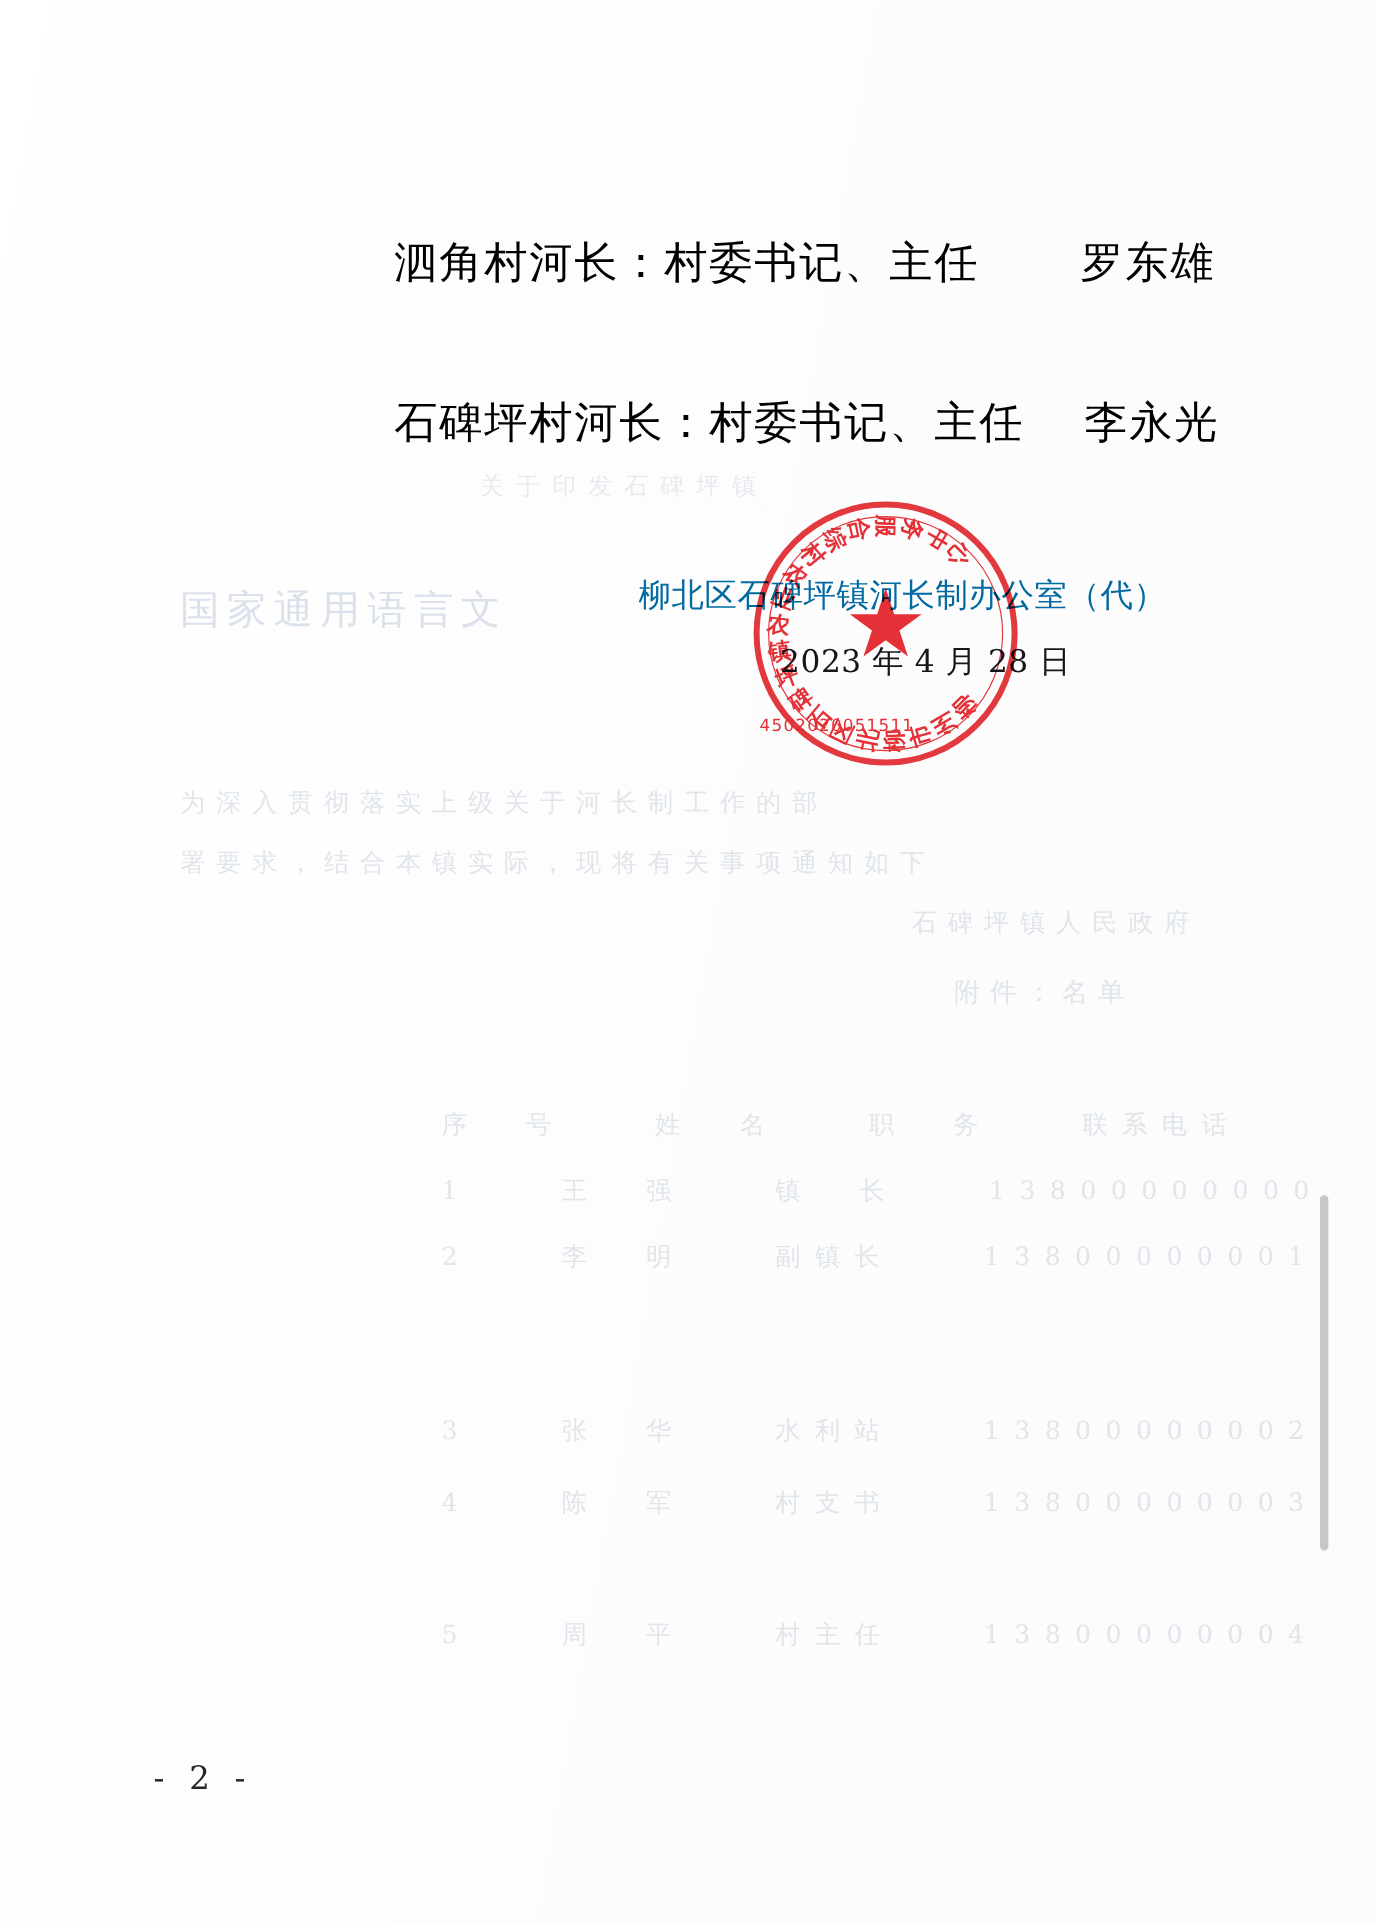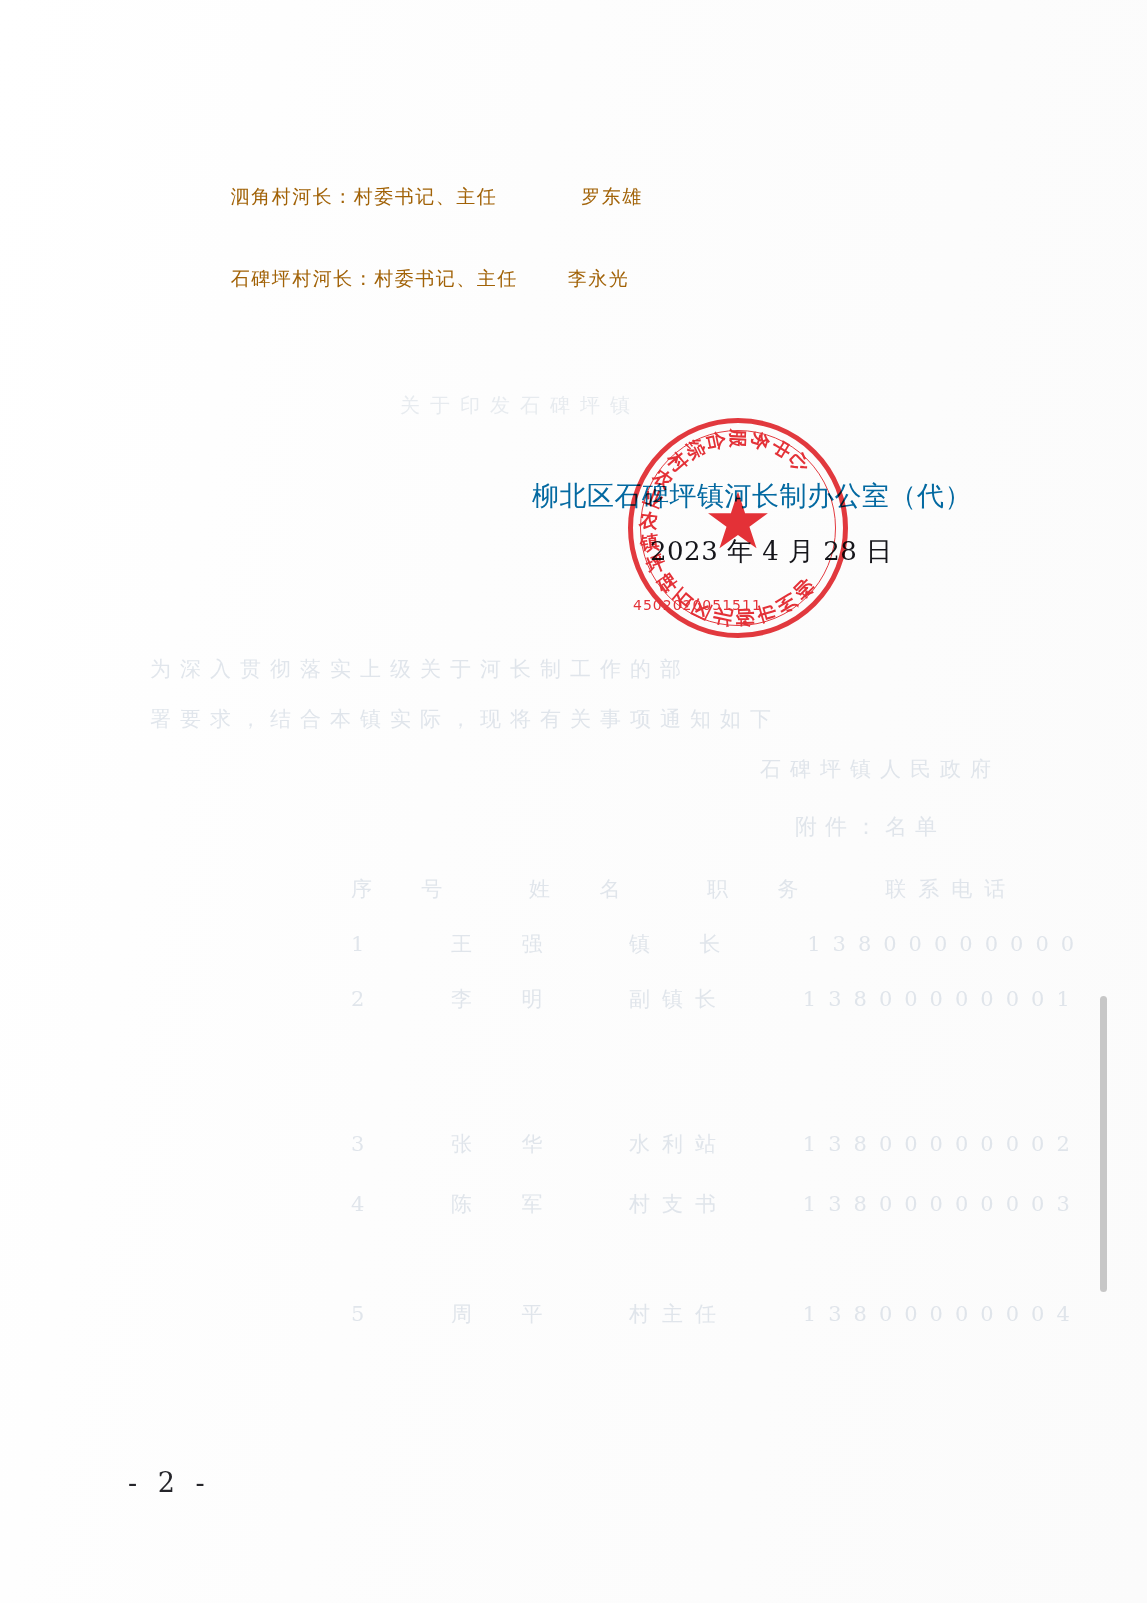--- a/index.html
+++ b/index.html
@@ -25,23 +25,23 @@
       linear-gradient(100deg, #ffffff 0%, #fdfdfd 40%, #fbfbfb 100%);
     pointer-events: none;
   }
   .body-block {
     position: absolute;
     left: 190px;
     top: 168px;
     width: 740px;
   }
   .line {
-    font-family: Liberation Sans, sans-serif;
-    font-size: 19px;
-    color: #a16207;
+    font-family: Liberation Mono, monospace;
+    font-size: 36px;
+    color: #000000;
     letter-spacing: 1.5px;
     line-height: 1.0;
     margin-bottom: 25px;
     white-space: pre;
   }
   .line .name {
     padding-left: 72px;
   }
   .line.indent-1 .name { padding-left: 84px; }
   .line.indent-2 .name { padding-left: 84px; }
@@ -177,23 +177,24 @@
     letter-spacing: 9px;
   }
   .ghost.g-sub {
     left: 755px;
     top: 812px;
     font-size: 22px;
     letter-spacing: 8px;
     margin-left: 40px;
   }
   .ghost.g-tbl {
-    left: 351px;
+    left: 368px;
     font-size: 21px;
     letter-spacing: 12px;
+    margin-top: 48px;
   }
   .footer-page {
     position: absolute;
     left: 128px;
     bottom: 105px;
     font-family: "DejaVu Serif", "Liberation Serif", serif;
     font-size: 27px;
     color: #25252a;
     letter-spacing: 6px;
   }
@@ -208,20 +209,21 @@
     border-radius: 4px;
   }
 </style>
 </head>
 <body>
 
 <div class="page">
   <div class="paper-tint"></div>
 
   <div class="ghost g-top">关于印发石碑坪镇</div>
+  <div class="ghost g-title">国家通用语言文</div>
   <div class="ghost g-p1">为深入贯彻落实上级关于河长制工作的部</div>
   <div class="ghost g-p2">署要求，结合本镇实际，现将有关事项通知如下</div>
   <div class="ghost g-p3">石碑坪镇人民政府</div>
   <div class="ghost g-sub">附件：名单</div>
   <div class="ghost g-tbl" style="top:875px">序  号    姓  名    职  务    联系电话</div>
   <div class="ghost g-tbl" style="top:930px">1    王  强    镇  长    13800000000</div>
   <div class="ghost g-tbl" style="top:985px">2    李  明    副镇长    13800000001</div>
   <div class="ghost g-tbl" style="top:1130px">3    张  华    水利站    13800000002</div>
   <div class="ghost g-tbl" style="top:1190px">4    陈  军    村支书    13800000003</div>
   <div class="ghost g-tbl" style="top:1300px">5    周  平    村主任    13800000004</div>

